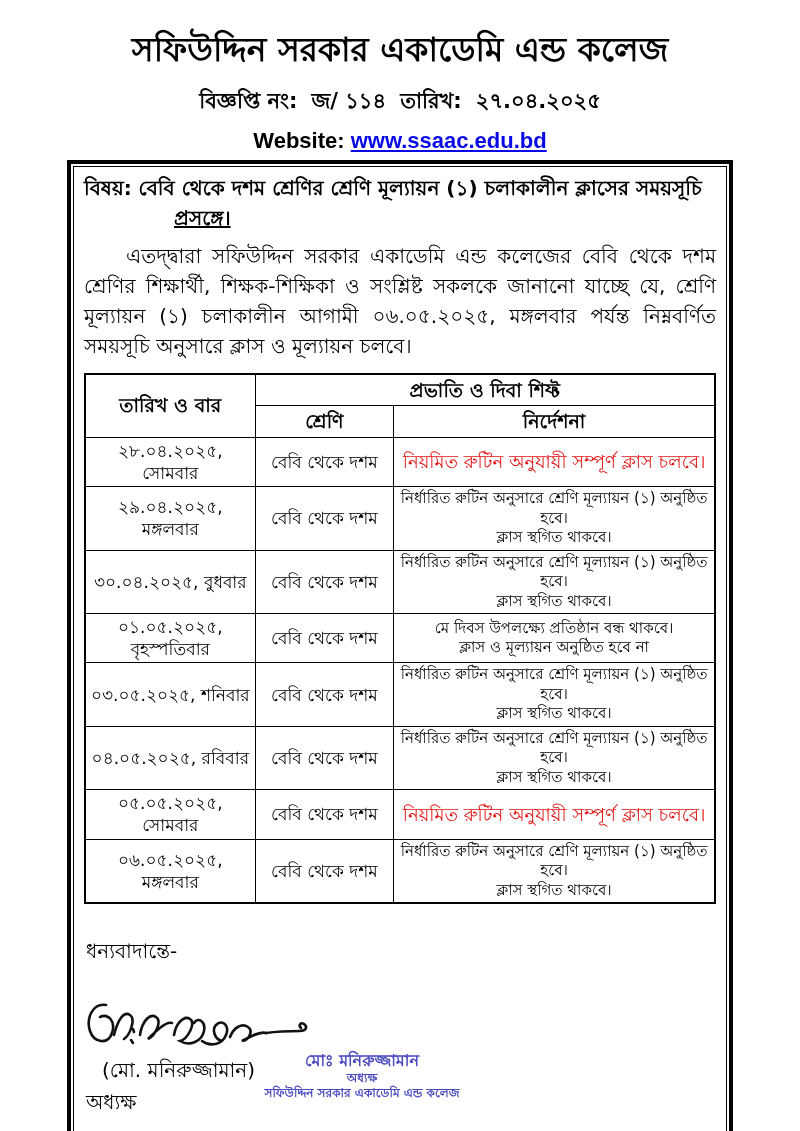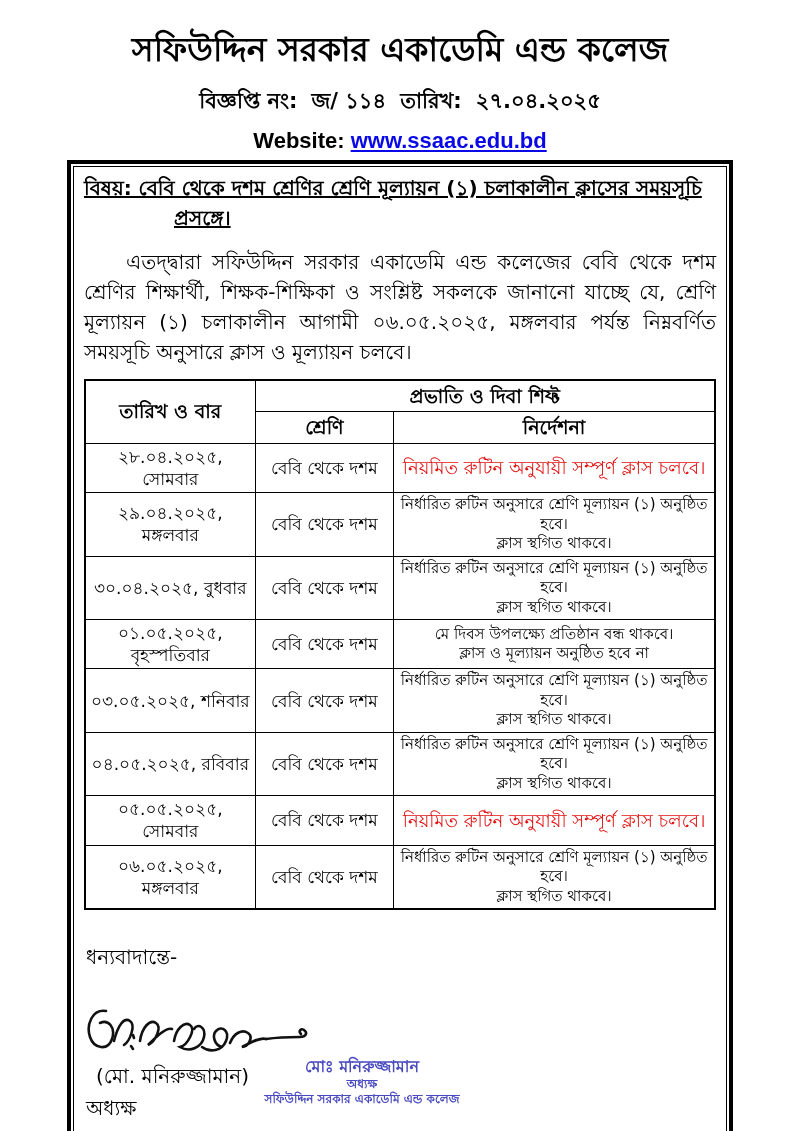--- a/index.html
+++ b/index.html
@@ -24,25 +24,25 @@
   .main-box{
     margin:6px auto 0 auto;width:666px;border:4px solid #000;
     background:#fff;box-sizing:border-box;
   }
   .main-box-inner{
     border:1px solid #000;margin:2px;min-height:889px;
     padding:6px 10px 10px 10px;box-sizing:border-box;
   }
   
   .subject{font-size:20px;font-weight:bold;line-height:1.5;}
-  .subject .line1{text-decoration:underline;}
+  .subject .line1{}
   .subject .line2{text-decoration:underline;margin-left:90px;}
   
   .body-paragraph{
-    margin-top:14px;font-size:20px;line-height:1.5;text-align:justify;
+    margin-top:8px;font-size:20px;line-height:1.5;text-align:justify;
     text-indent:42px;
   }
   
   table.schedule{
     border-collapse:collapse;width:100%;margin-top:12px;
     border:2px solid #000;
   }
   .schedule th,.schedule td{
     border:1px solid #000;text-align:center;vertical-align:middle;
     padding:2px 4px;font-size:15px;line-height:1.3;
@@ -52,21 +52,21 @@
   .col-class{width:22%;}
   .col-instr{width:51%;}
   td.cell-date,td.cell-class{font-weight:normal;font-size:17px;}
   td.cell-instr{font-weight:normal;}
   td.cell-instr.red{color:var(--red,#e31212);font-size:18px;}
   
   .closing{margin-top:32px;font-size:20px;}
   .thanks{margin-left:2px;}
   .sig-block{position:relative;margin-top:14px;height:150px;}
   .signature-svg{position:absolute;left:0;top:8px;}
-  .sig-name{position:absolute;left:12px;top:72px;font-size:20px;}
+  .sig-name{position:absolute;left:18px;top:72px;font-size:20px;}
   .sig-title{position:absolute;left:2px;top:104px;font-size:20px;}
   .stamp{
     position:absolute;left:148px;top:68px;width:260px;text-align:center;
     color:var(--stamp-blue,#4a4ac0);line-height:1.25;
   }
   .stamp .s1{font-size:16px;font-weight:bold;}
   .stamp .s2{font-size:12px;font-weight:bold;}
   .stamp .s3{font-size:12px;font-weight:bold;}
 </style>
 </head>

